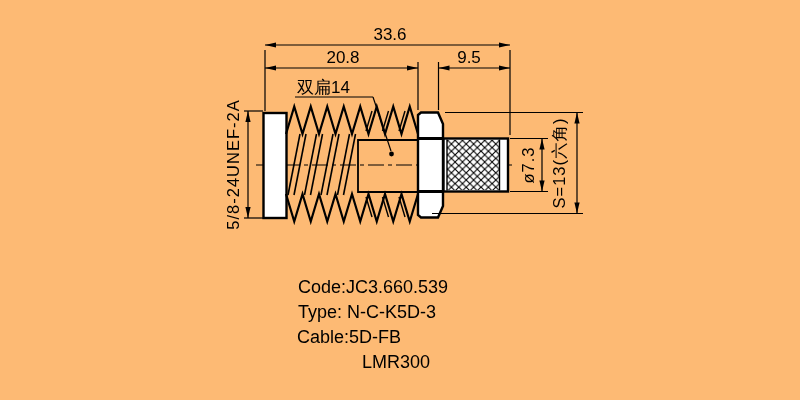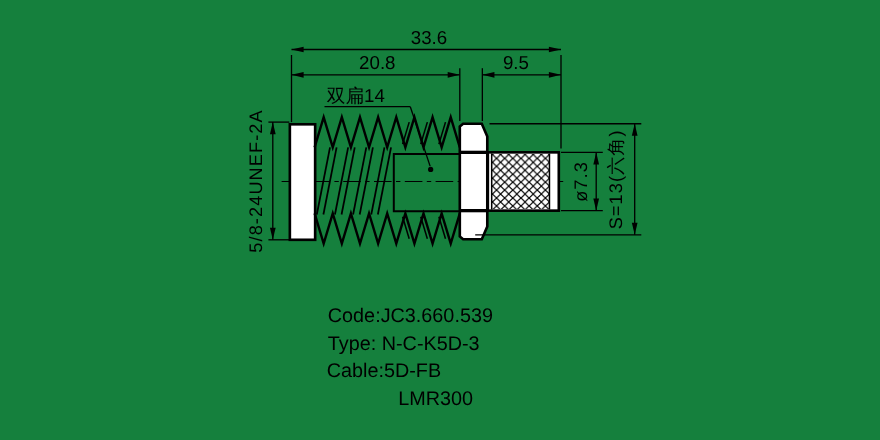--- a/index.html
+++ b/index.html
@@ -8,21 +8,21 @@
     background: #ffffff;
     width: 800px;
     height: 400px;
     overflow: hidden;
     font-family: "Liberation Sans", "DejaVu Sans", sans-serif;
   }
   .canvas {
     position: relative;
     width: 800px;
     height: 400px;
-    background: #15803d;
+    background: #fdba74;
   }
   svg { display: block; }
   .dim-text {
     font-size: 17px;
     fill: #000000;
     font-family: "Liberation Sans", "DejaVu Sans", sans-serif;
   }
   .dim-text-rot {
     font-size: 16.5px;
     fill: #000000;

